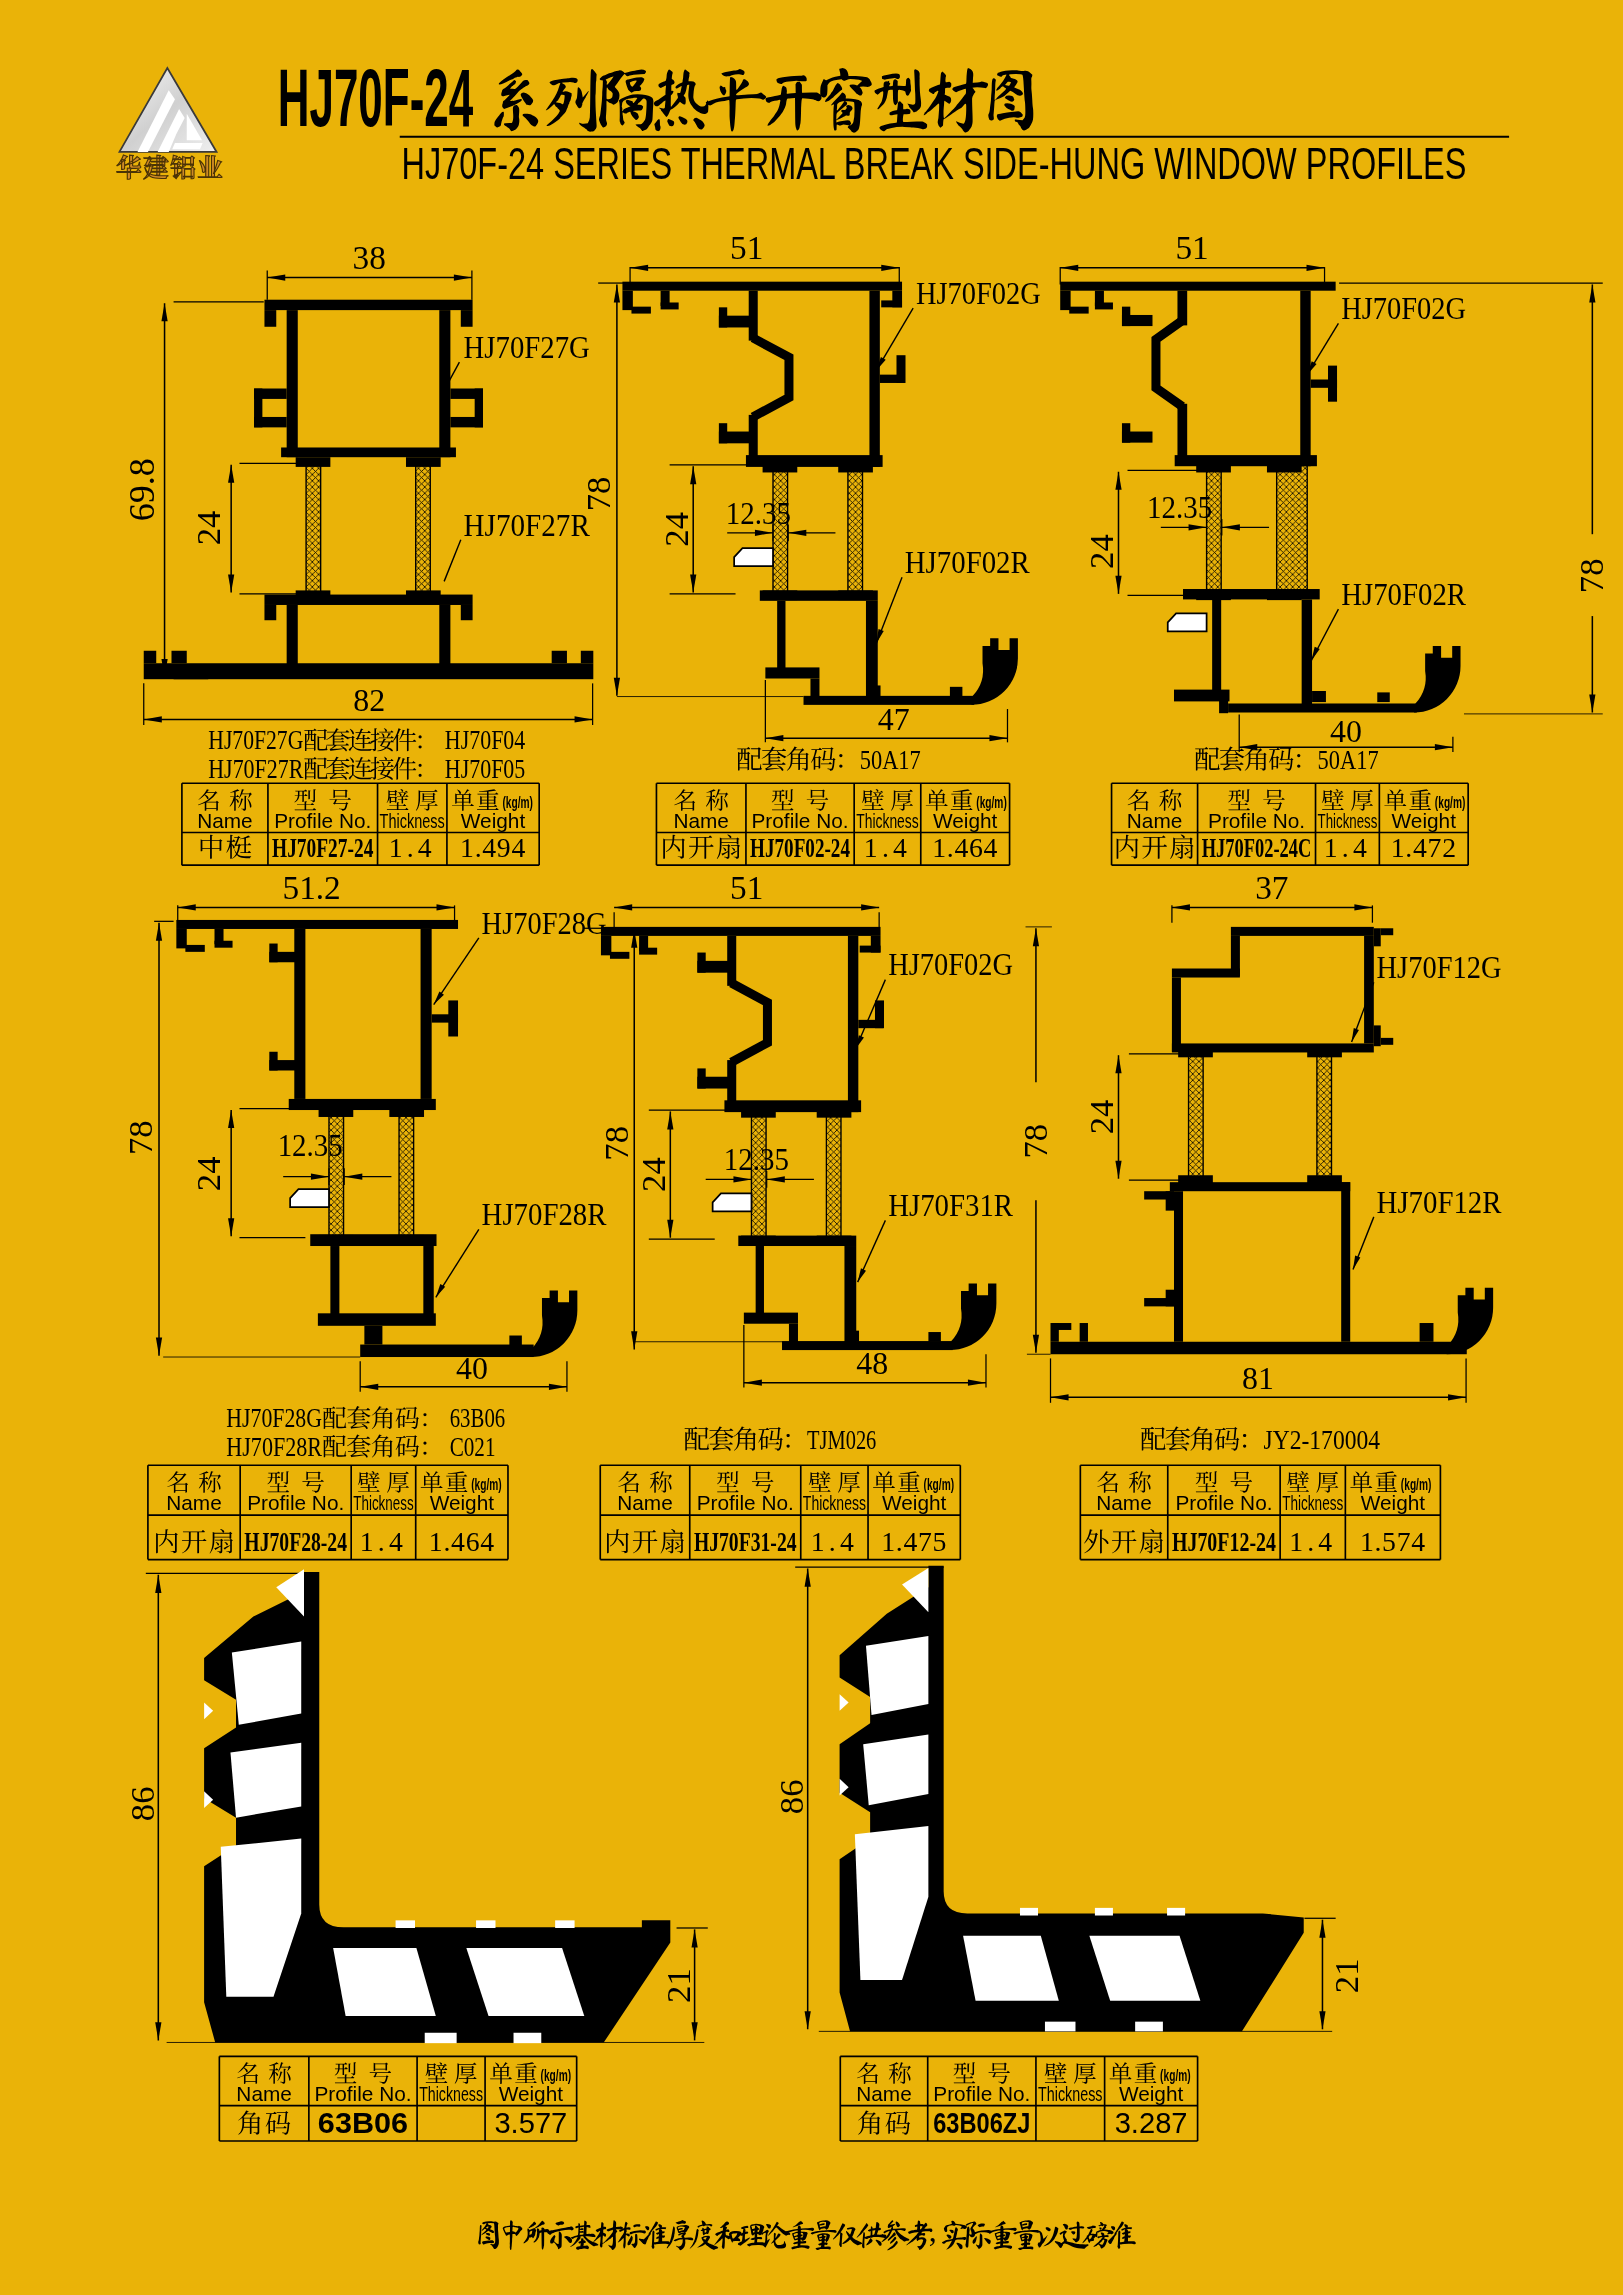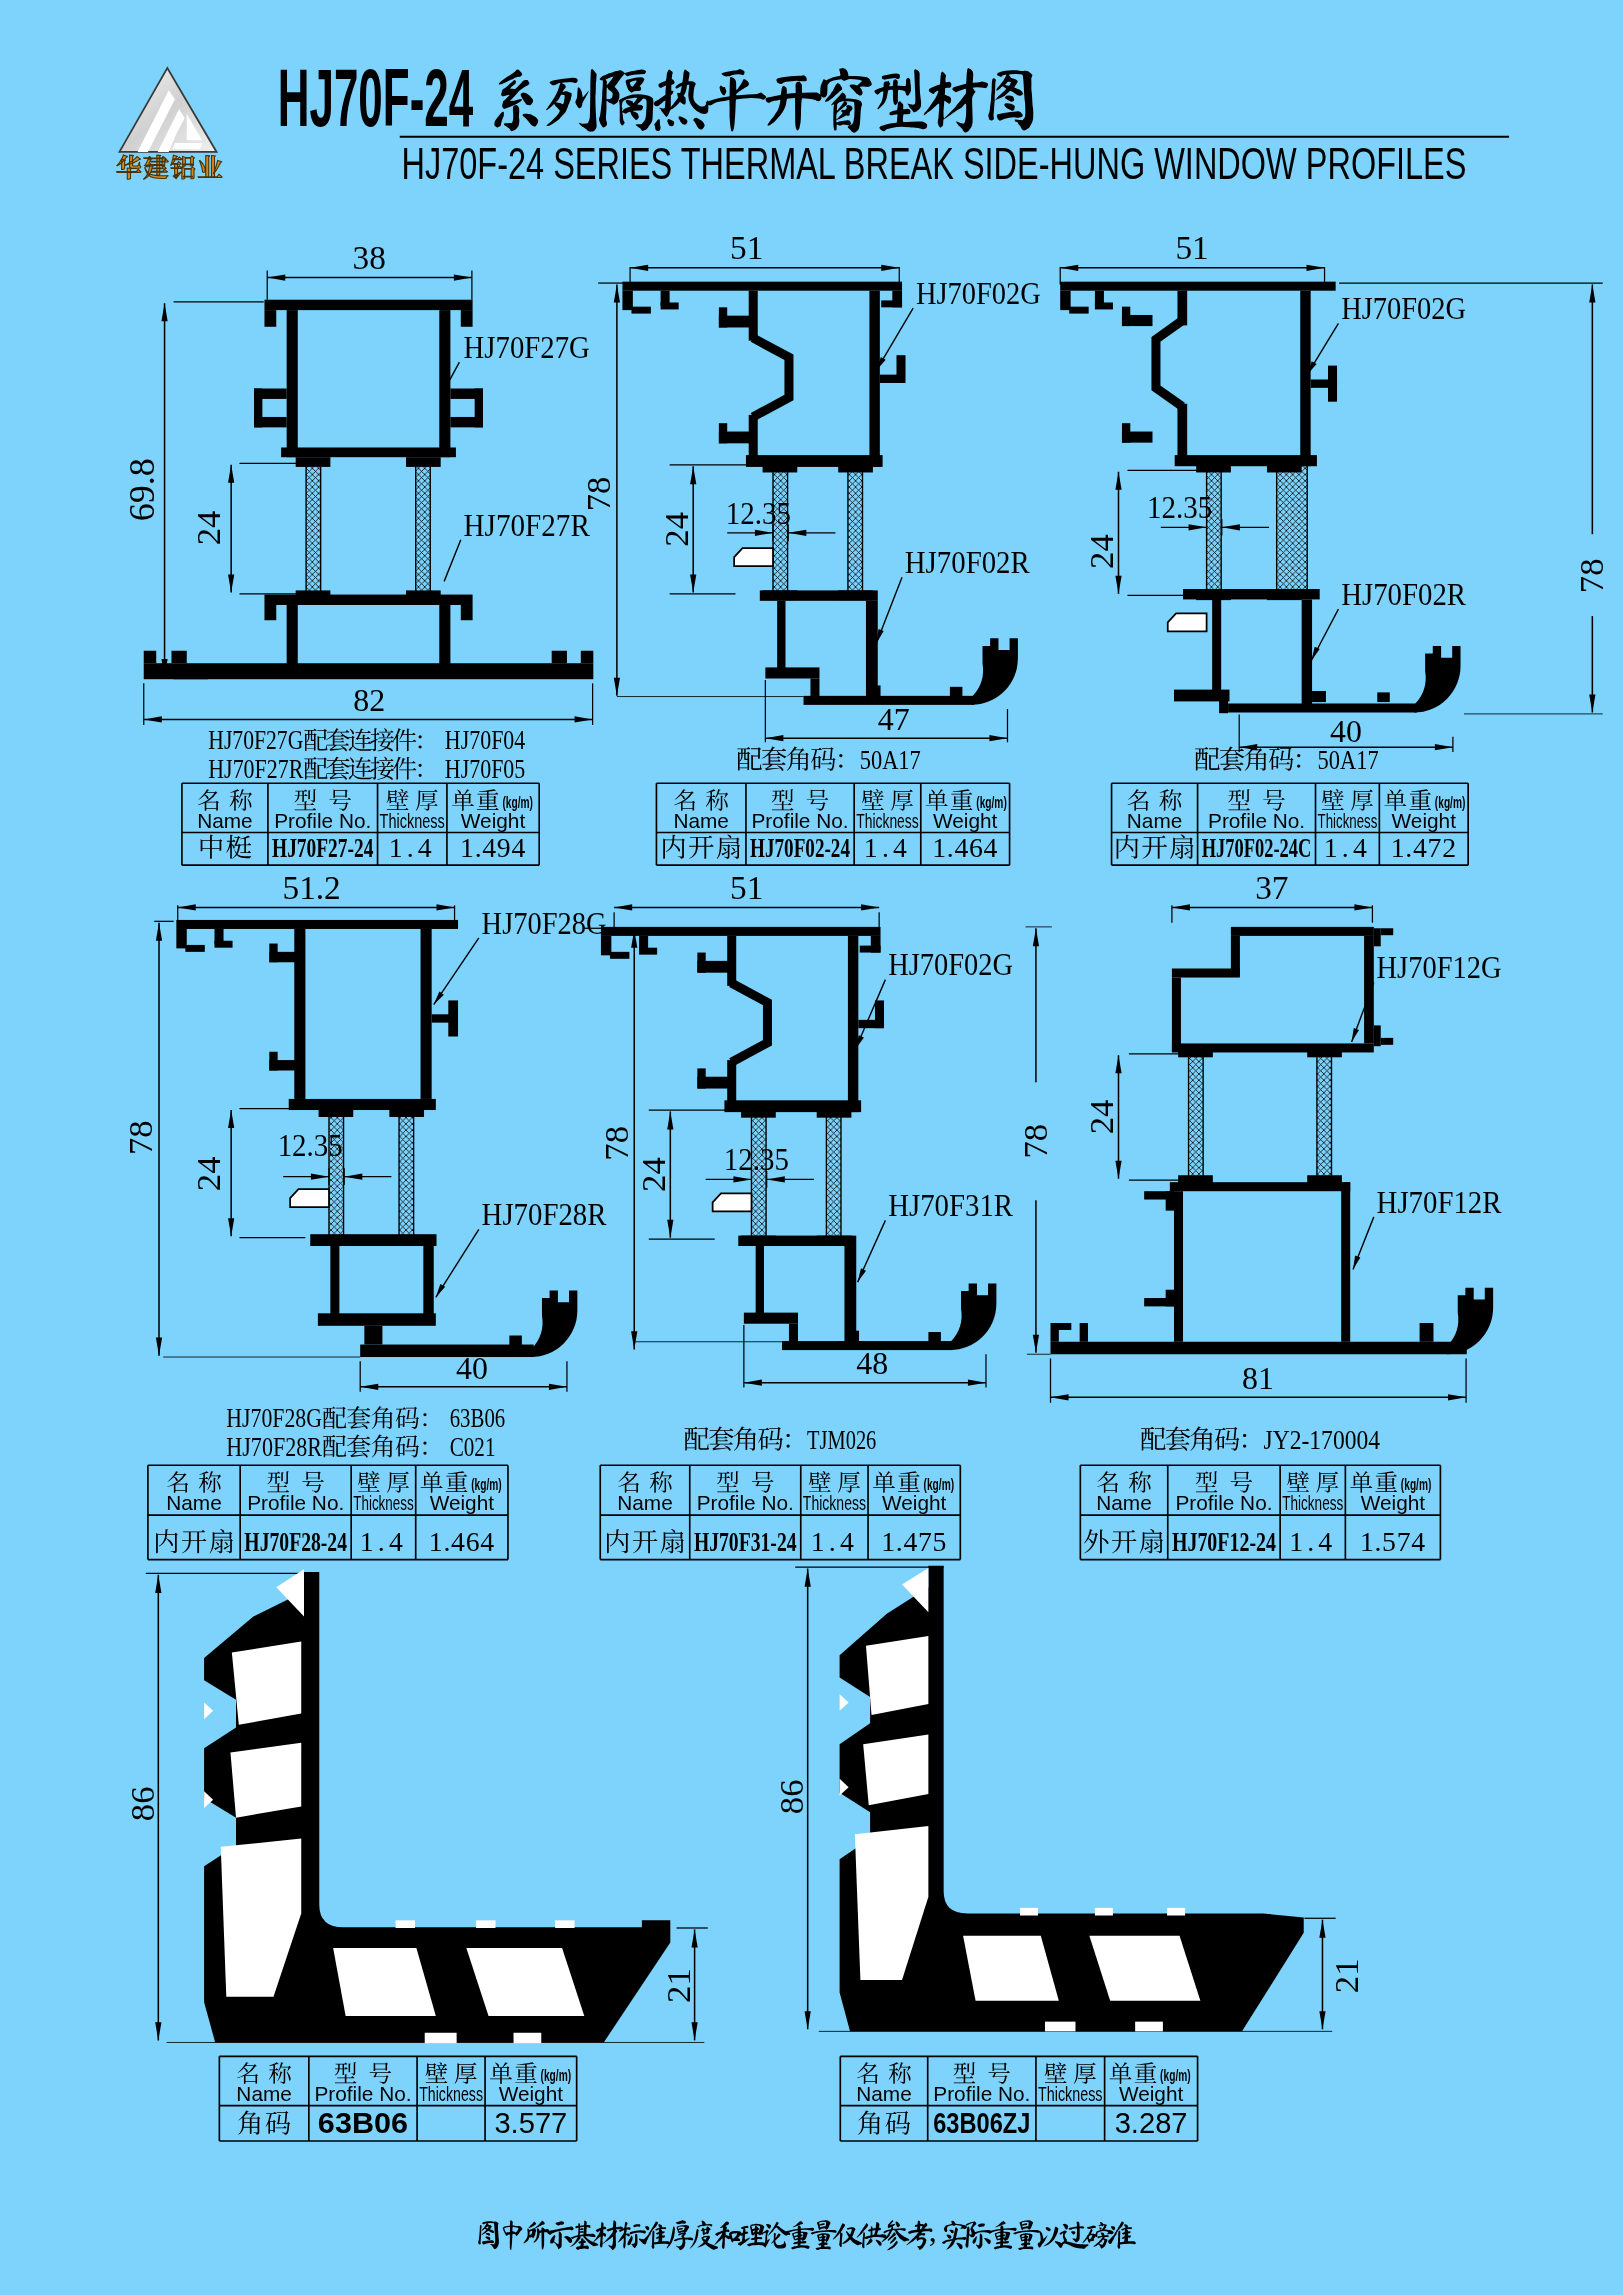--- a/index.html
+++ b/index.html
@@ -1,14 +1,14 @@
 <!DOCTYPE html>
 <html style="font-size:11px"><head><meta charset="utf-8"><style>
 html,body{margin:0;padding:0;background:#fff}
-#page{position:relative;width:1623px;height:2295px;background:#7dd3fc;overflow:hidden}
+#page{position:relative;width:1623px;height:2295px;background:#eab308;overflow:hidden}
 </style></head><body>
 <div id="page">
 <svg width="1623" height="2295" viewBox="0 0 2339 3308">
 <defs>
 <pattern id="hx" width="9" height="9" patternUnits="userSpaceOnUse">
 <path d="M0 0 L9 9 M9 0 L0 9" stroke="#000" stroke-width="1.1" fill="none"></path>
 </pattern>
 <linearGradient id="met" x1="0" y1="0" x2="1" y2="1">
 <stop offset="0" stop-color="#f8f8f8"></stop>
           <stop offset="0.5" stop-color="#d0d0d0"></stop>

